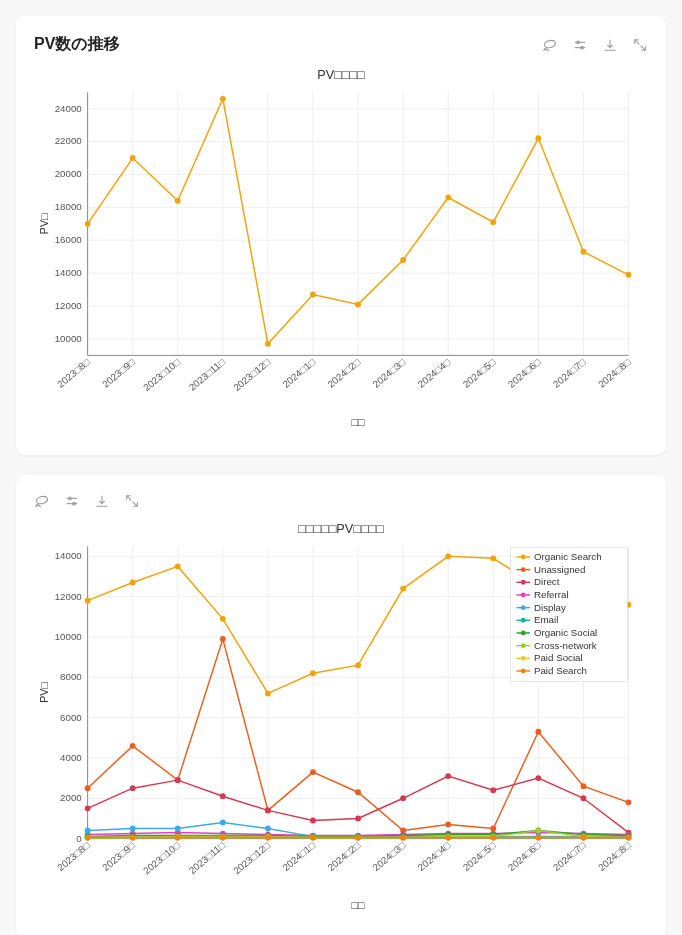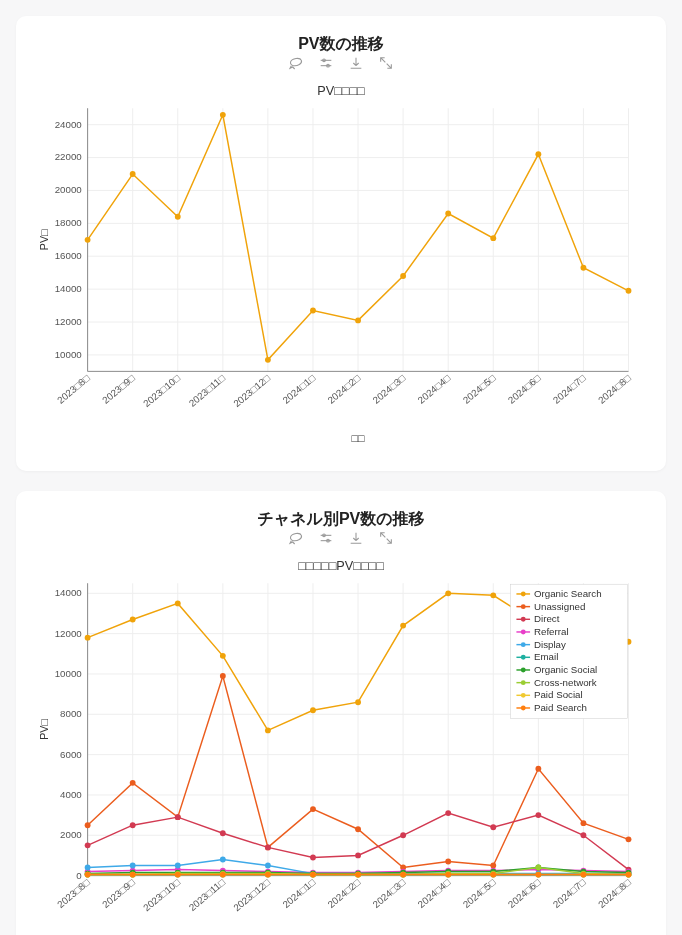--- a/index.html
+++ b/index.html
@@ -14,21 +14,20 @@
     border-radius: 10px;
     padding: 18px 18px 22px 18px;
     margin-bottom: 20px;
     box-shadow: 0 1px 3px rgba(0,0,0,0.04);
   }
   .card-header {
     display: flex;
     justify-content: space-between;
     align-items: center;
     margin-bottom: 8px;
-    flex-direction: column;
   }
   .card-title {
     font-size: 16px;
     font-weight: 700;
     color: #222;
   }
   .toolbar {
     display: flex;
     gap: 14px;
     align-items: center;
@@ -148,21 +147,20 @@
         <circle cx="563.75" cy="193.6875" r="3" fill="#f0a30a"></circle>
         <circle cx="610" cy="217.3125" r="3" fill="#f0a30a"></circle>
         <text x="332.5" y="372" class="axis-title">□□</text>
         <text x="0" y="0" class="axis-title" transform="translate(14,165) rotate(-90)">PV□</text>
       </svg>
   </div>
 </div>
 
 <div class="card">
   <div class="card-header">
-    <div class="card-title">チャネル別PV数の推移</div>
     <div class="toolbar">
       <span class="tool-icon">
           <svg viewBox="0 0 24 24">
             <path d="M4 10c2-5 14-7 16-2s-6 9-12 8c-3-.5-5-3-4-6z"></path>
             <path d="M5 16l-2 4 4-2 3 3"></path>
           </svg>
         </span>
       <span class="tool-icon">
           <svg viewBox="0 0 24 24">
             <line x1="4" y1="8" x2="20" y2="8"></line>

